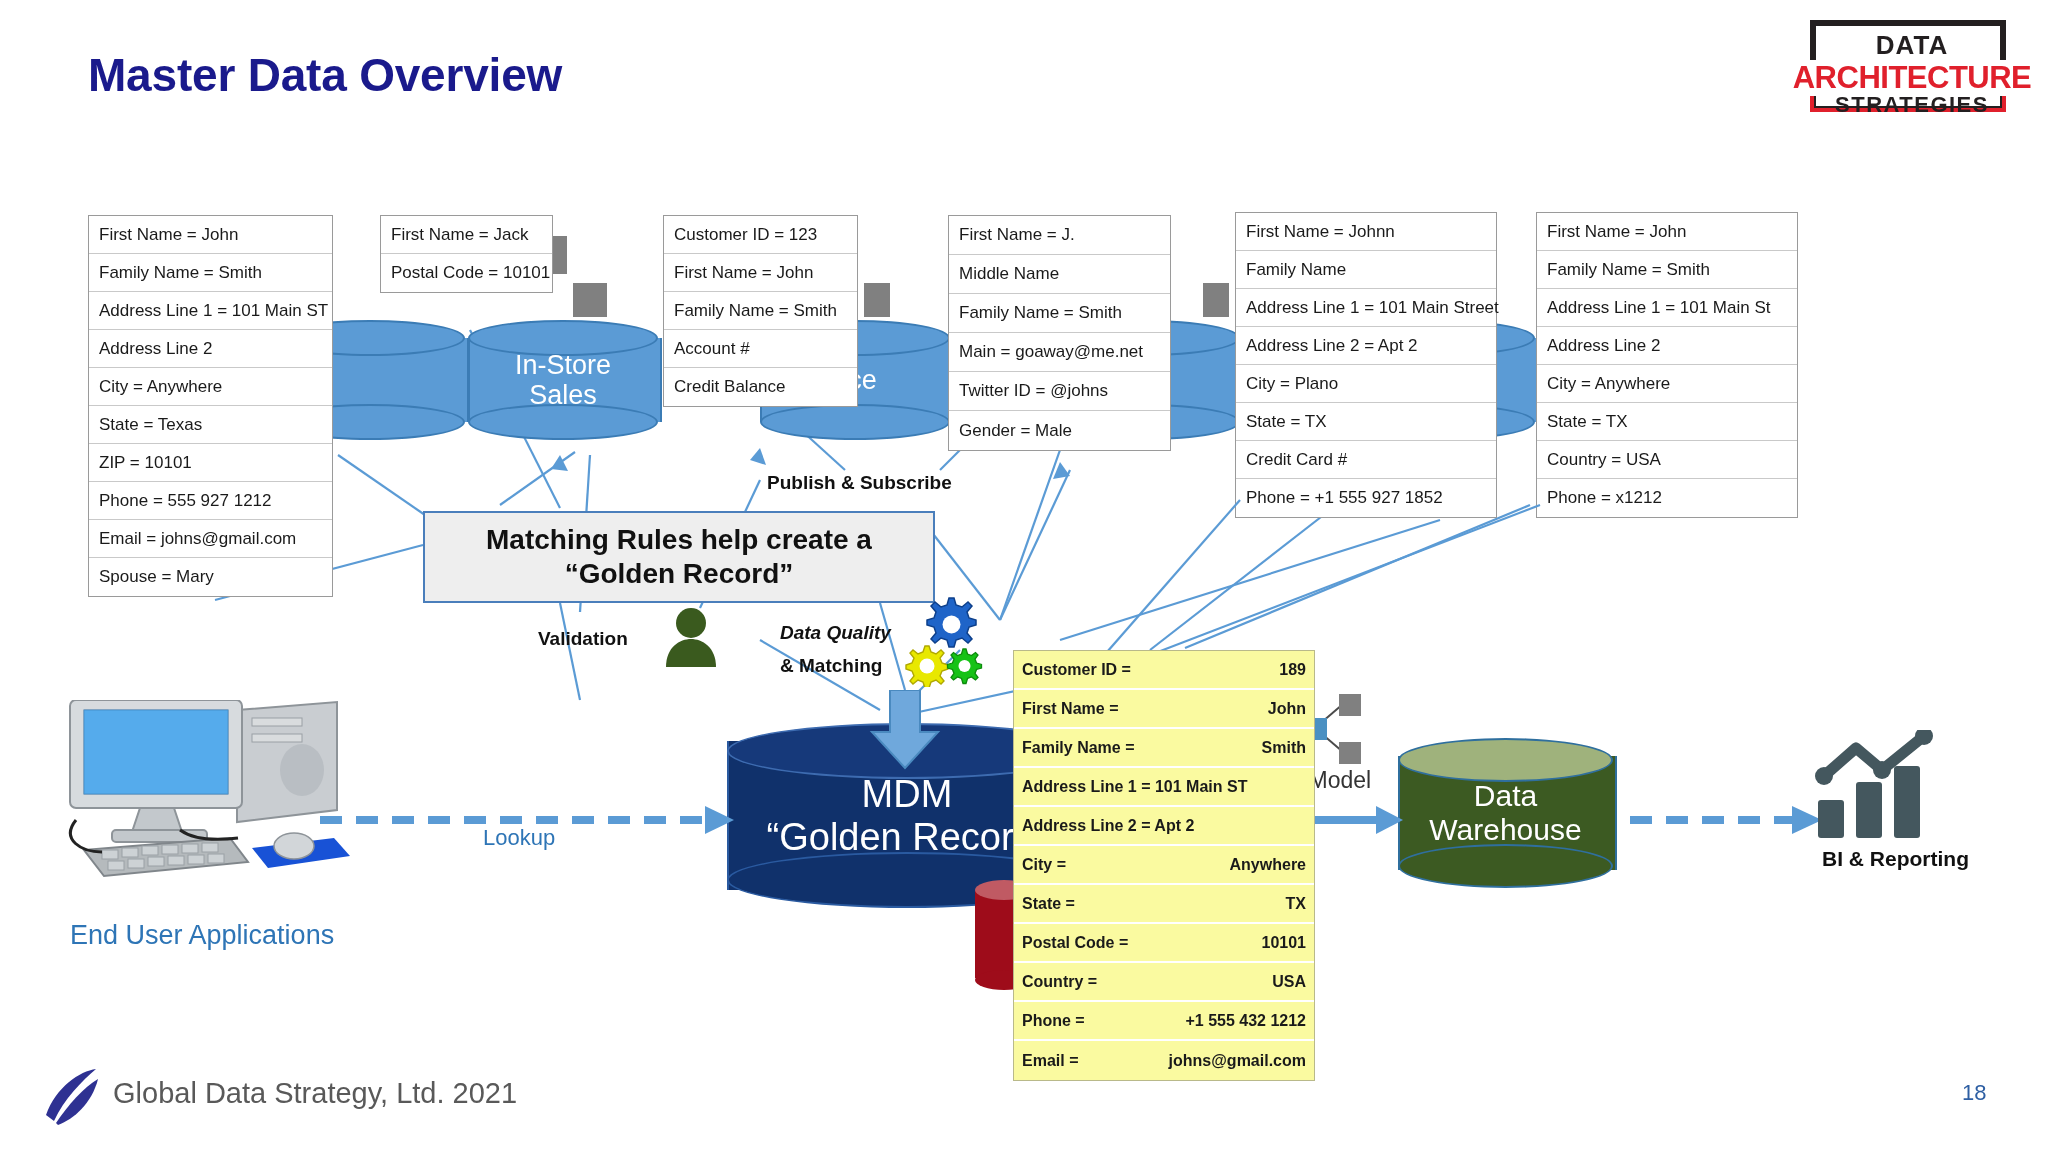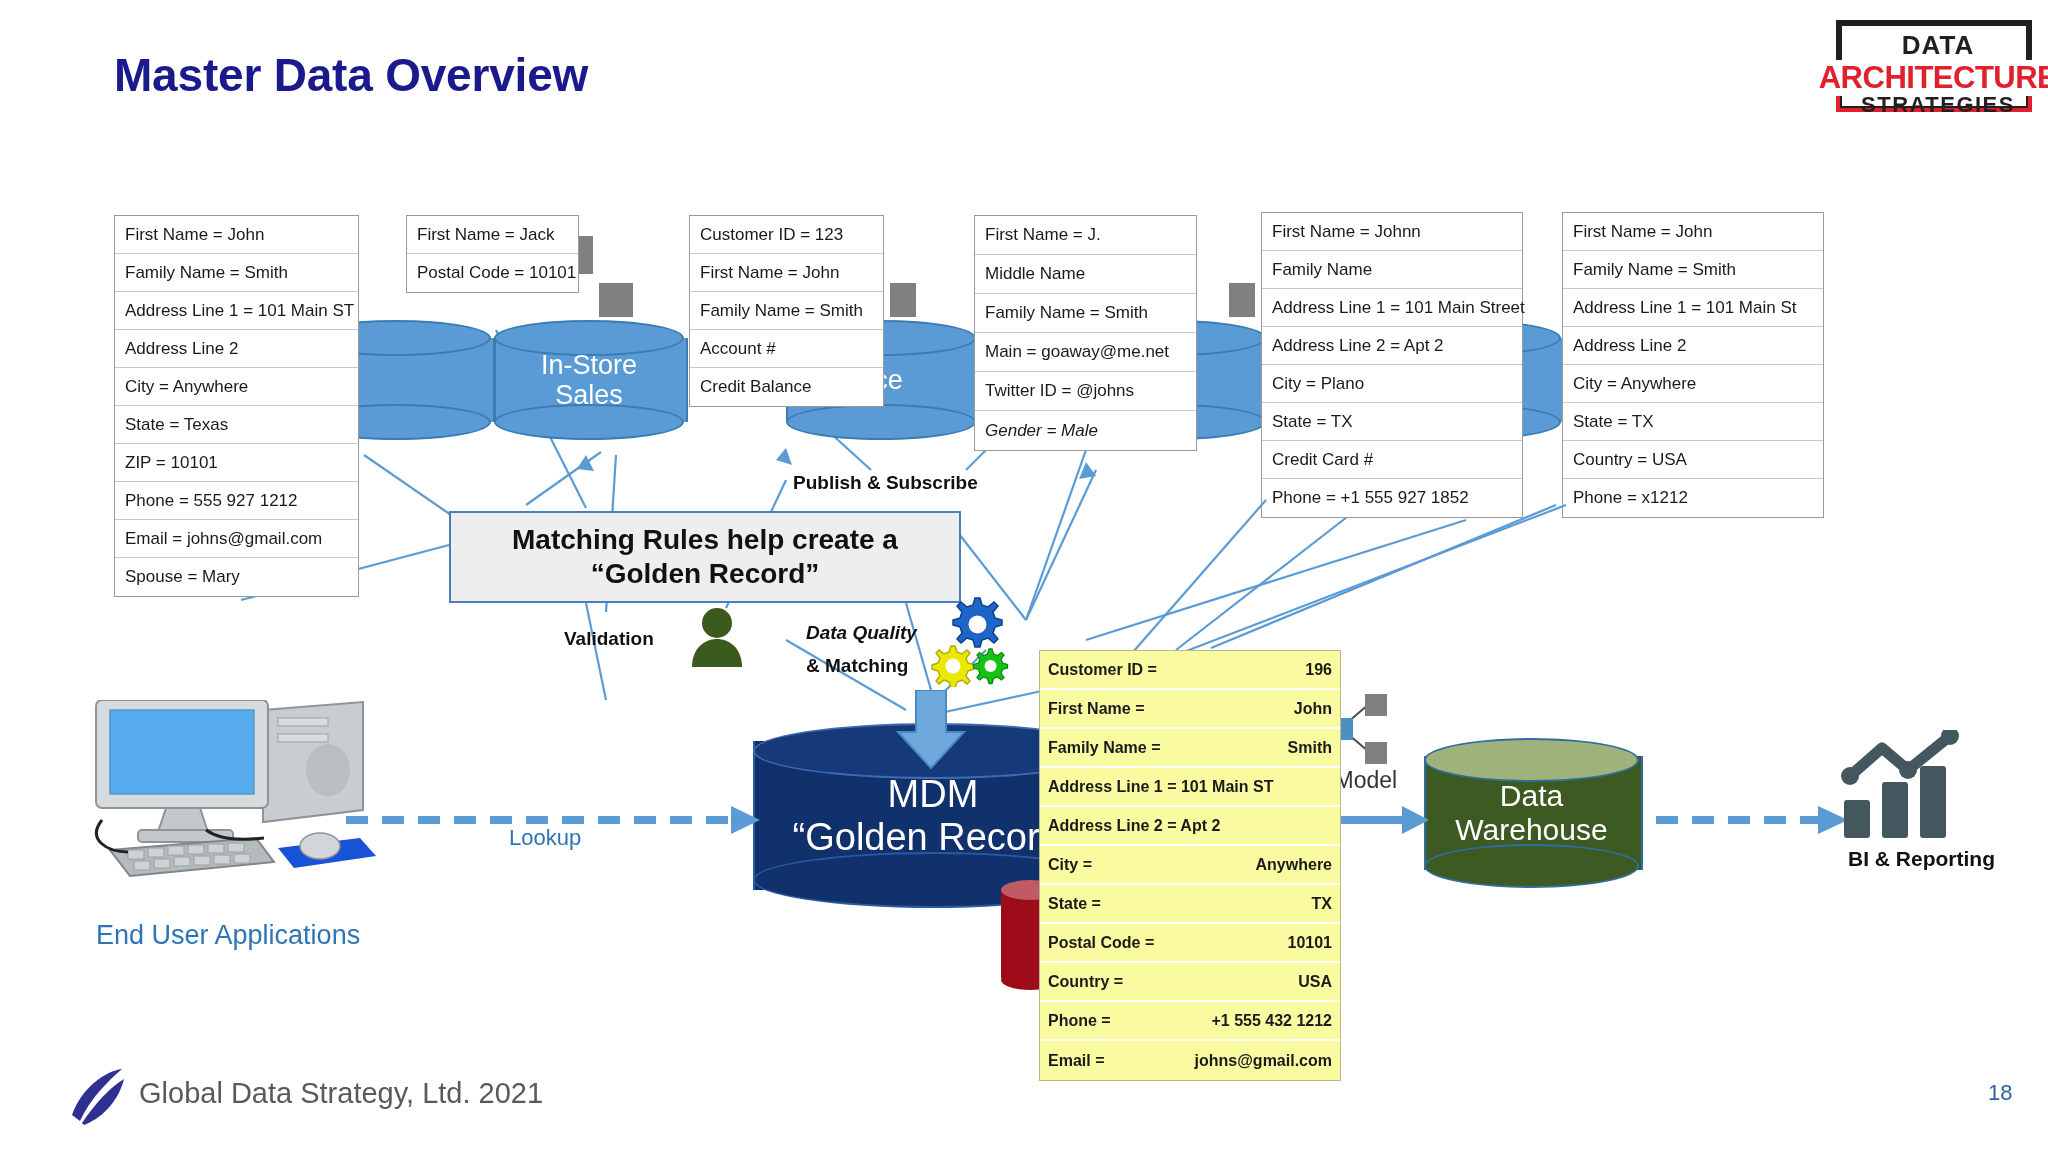--- a/index.html
+++ b/index.html
@@ -3,21 +3,21 @@
 <meta charset="utf-8">
 <style>
   html,body{margin:0;padding:0;}
   body{
     width:2048px;height:1152px;
     background:#ffffff;
     font-family:"Liberation Sans", sans-serif;
     position:relative;
     overflow:hidden;
   }
-  .stage{position:absolute;left:0;top:0;width:1792px;height:1152px;margin-left:26px;}
+  .stage{position:absolute;left:0;top:0;width:1792px;height:1152px;}
 
   
   #page-title{
     position:absolute;left:88px;top:48px;
     font-size:46px;font-weight:bold;color:#1a1a8c;
     letter-spacing:-0.2px;white-space:nowrap;
   }
 
   
   #brand-logo{position:absolute;left:1796px;top:14px;width:232px;height:104px;}
@@ -232,21 +232,21 @@
     <div class="row" style="height:38px;">Account #</div>
     <div class="row" style="height:38px;">Credit Balance</div>
   </div>
 
   <div class="rec-table" style="left:948px;top:215px;width:223px;">
     <div class="row" style="height:39px;">First Name = J.</div>
     <div class="row" style="height:39px;">Middle Name</div>
     <div class="row" style="height:39px;">Family Name = Smith</div>
     <div class="row" style="height:39px;">Main = goaway@me.net</div>
     <div class="row" style="height:39px;">Twitter ID = @johns</div>
-    <div class="row" style="height:39px;font-style:italic;">Gender = Male</div>
+    <div class="row" style="height:39px;">Gender = Male</div>
   </div>
 
   <div class="rec-table" style="left:1235px;top:212px;width:262px;">
     <div class="row" style="height:38px;">First Name = Johnn</div>
     <div class="row" style="height:38px;">Family Name</div>
     <div class="row" style="height:38px;">Address Line 1 = 101 Main Street</div>
     <div class="row" style="height:38px;">Address Line 2 = Apt 2</div>
     <div class="row" style="height:38px;">City = Plano</div>
     <div class="row" style="height:38px;">State = TX</div>
     <div class="row" style="height:38px;">Credit Card #</div>
@@ -336,21 +336,21 @@
     <div class="bot" style="height:56px;"></div>
     <div class="lbl">
       <span>MDM</span>
       <span>“Golden Record”</span>
     </div>
   </div>
 
   <div id="golden-record">
     <div class="grow">
       <span class="k">Customer ID =</span>
-      <span class="v">196</span>
+      <span class="v">189</span>
     </div>
     <div class="grow">
       <span class="k">First Name =</span>
       <span class="v">John</span>
     </div>
     <div class="grow">
       <span class="k">Family Name =</span>
       <span class="v">Smith</span>
     </div>
     <div class="grow wide">

